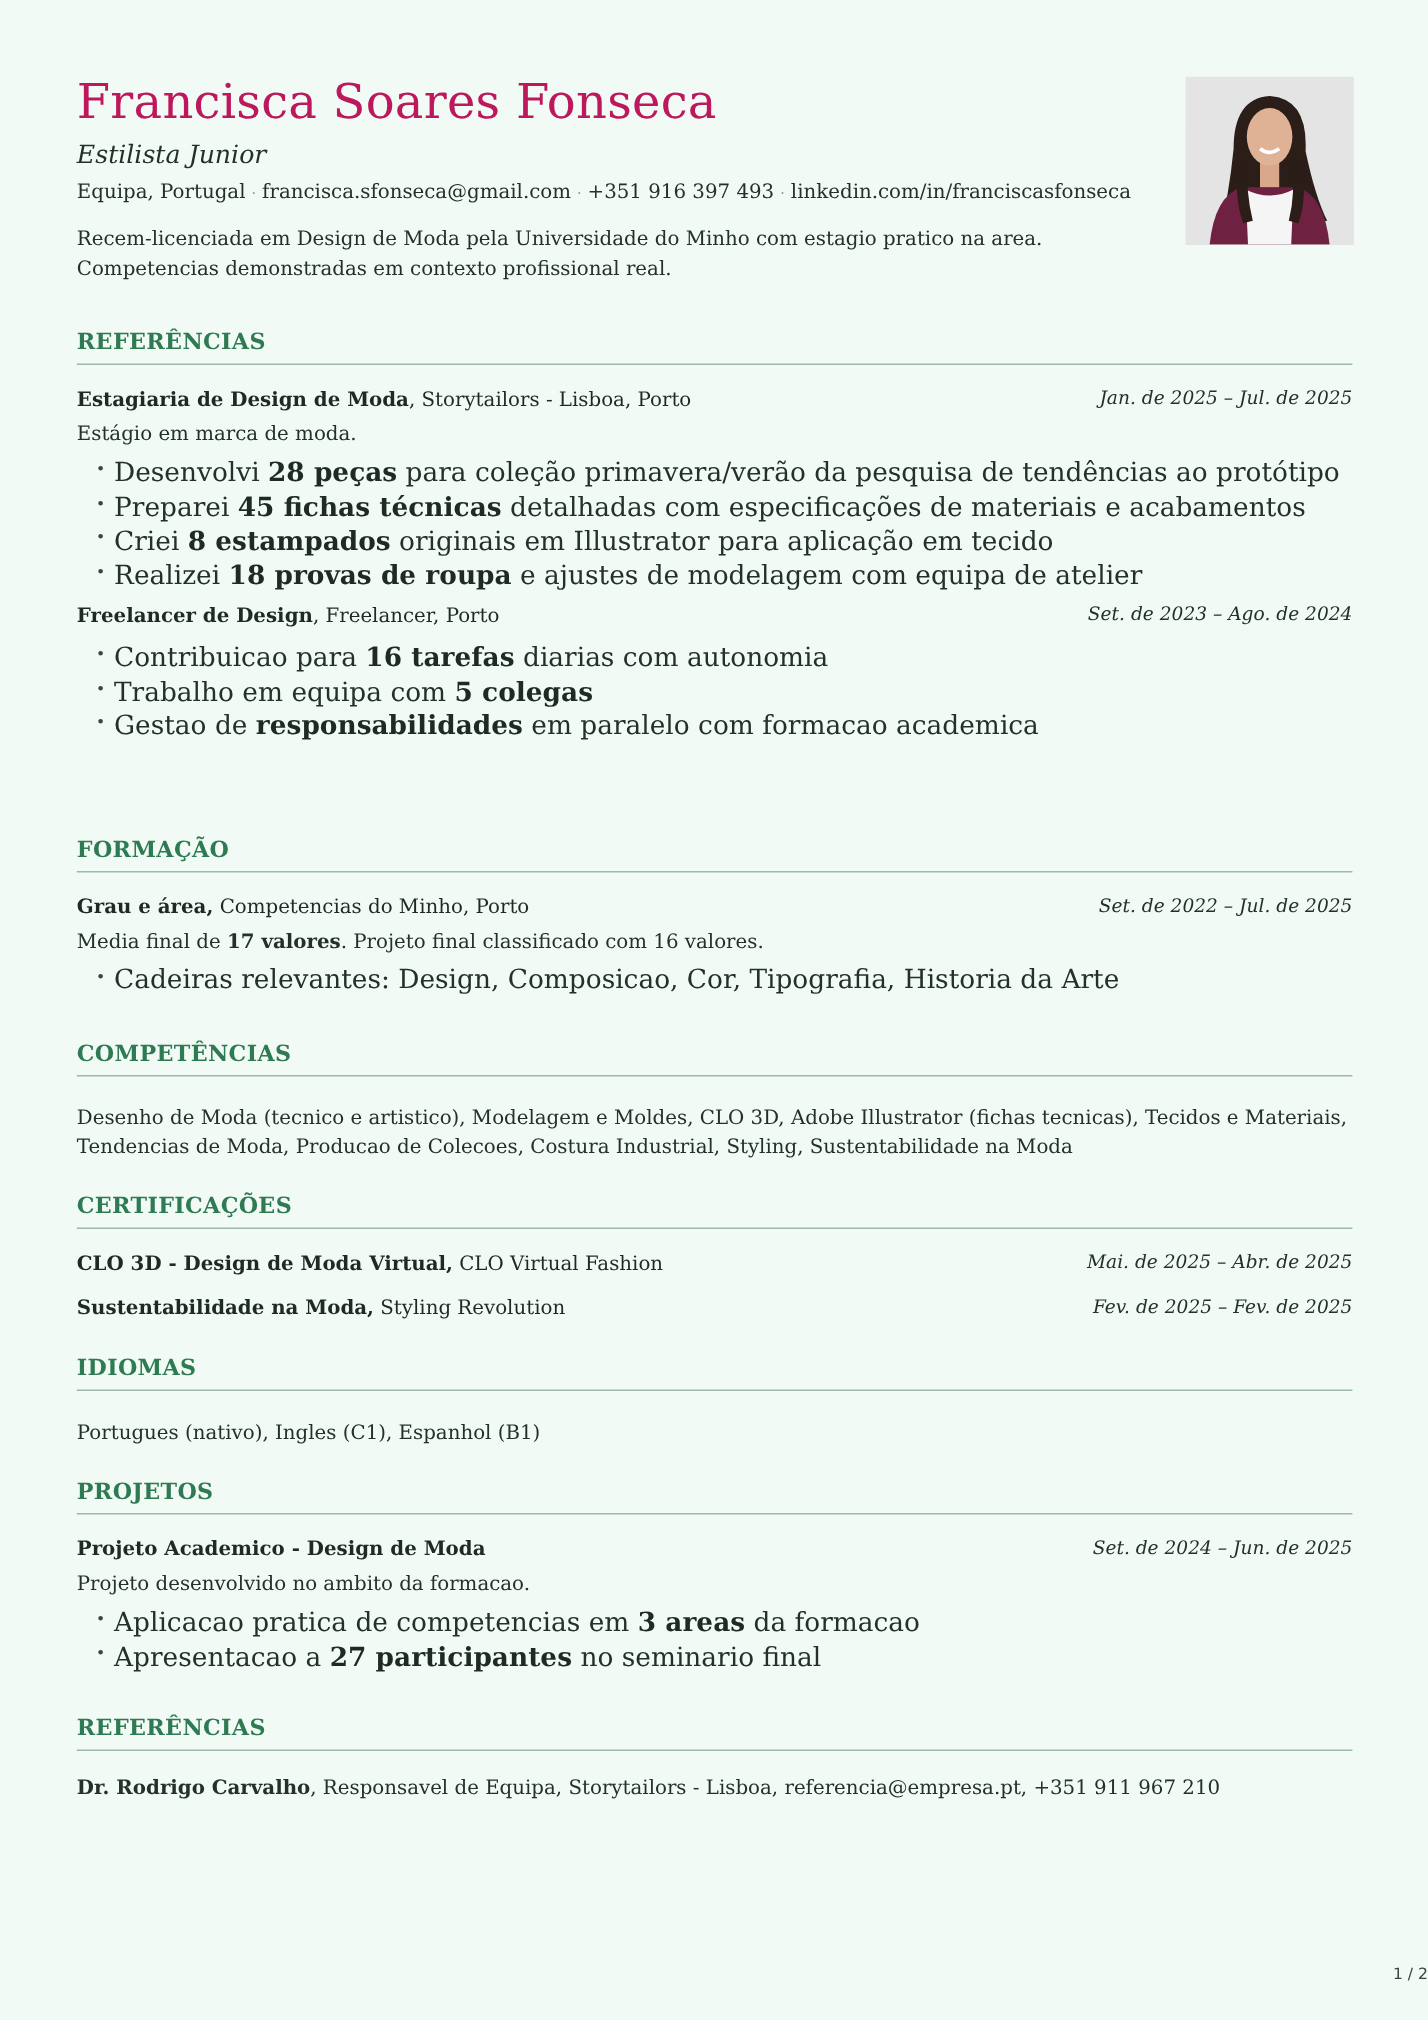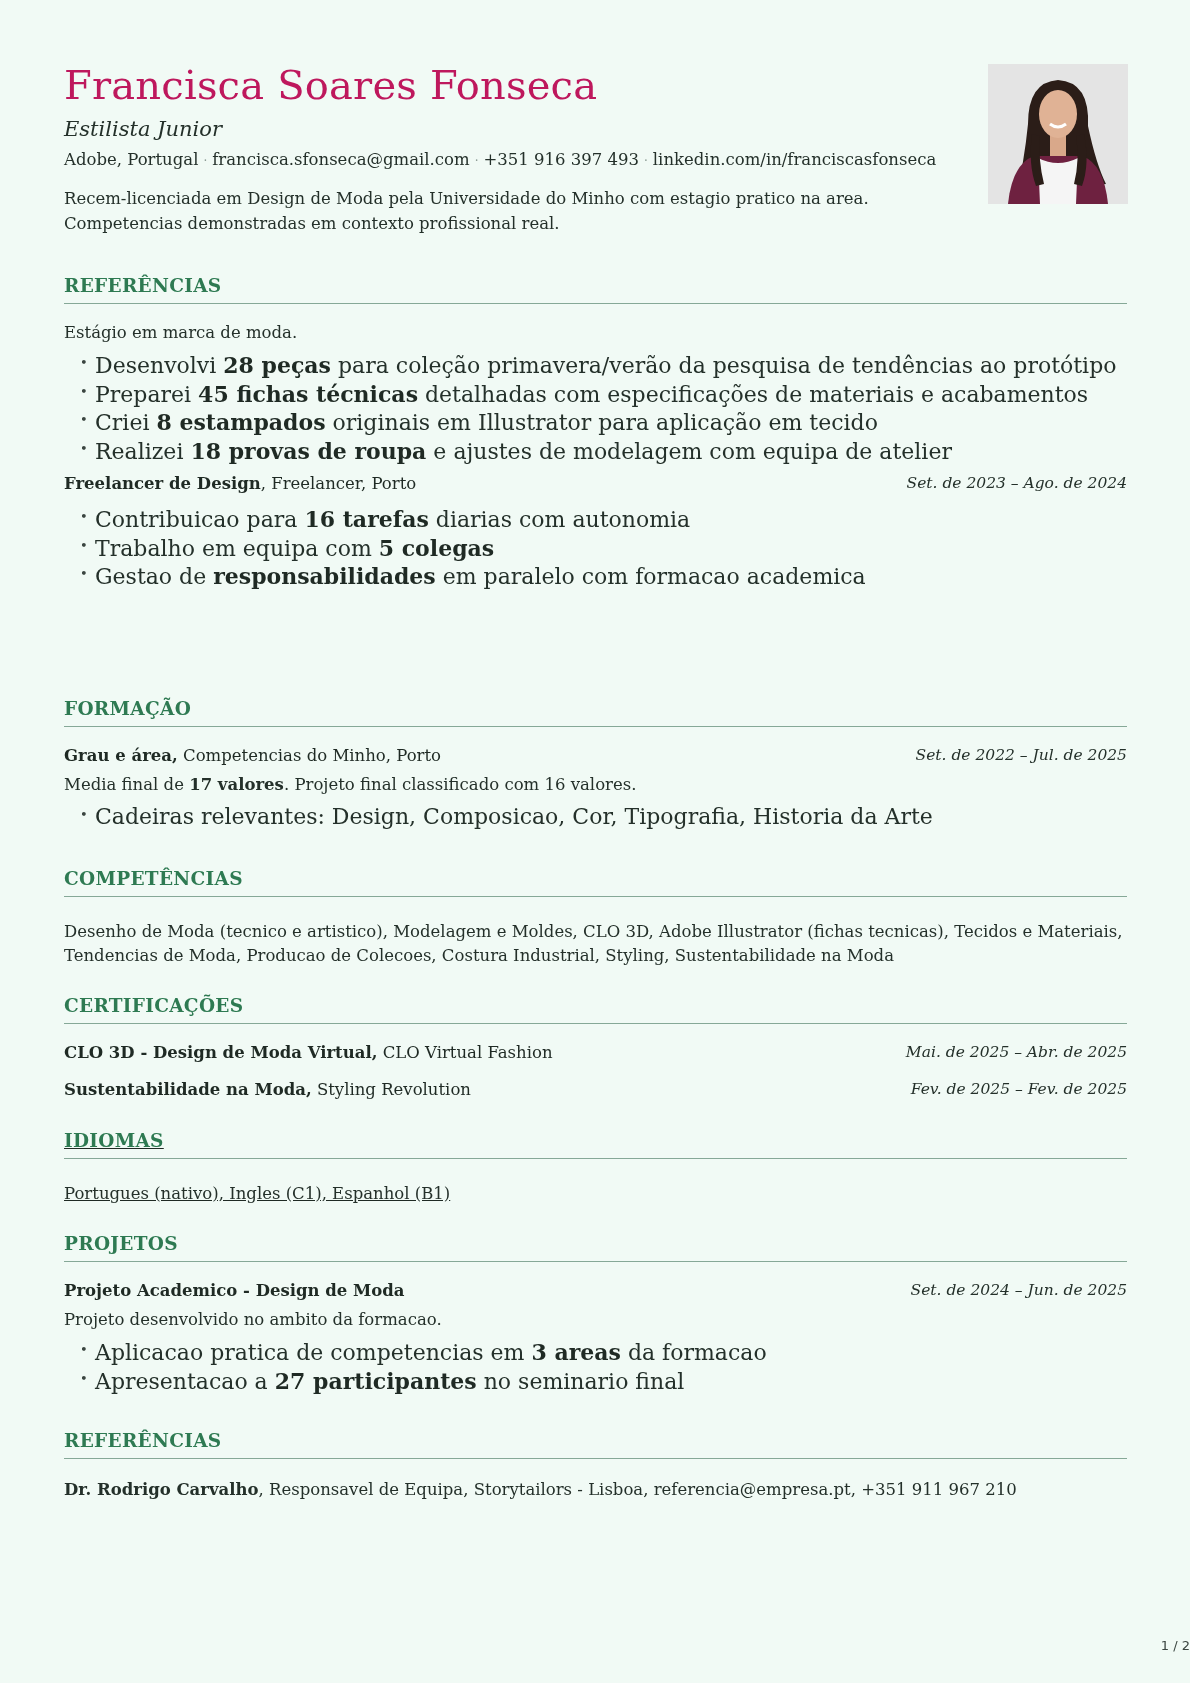--- a/index.html
+++ b/index.html
@@ -61,21 +61,21 @@
 </style>
 </head>
 <body>
 
 <div class="page">
 
   <div class="name">Francisca Soares Fonseca</div>
   <div class="role">Estilista Junior</div>
 
   <div class="contact">
-    <span>Adobe, Portugal</span><span class="sep">·</span><span>francisca.sfonseca@gmail.com</span><span class="sep">·</span><span>+351 916 397 493</span><span class="sep">·</span><span>linkedin.com/in/franciscasfonseca</span>
+    <span>Equipa, Portugal</span><span class="sep">·</span><span>francisca.sfonseca@gmail.com</span><span class="sep">·</span><span>+351 916 397 493</span><span class="sep">·</span><span>linkedin.com/in/franciscasfonseca</span>
   </div>
 
   <div class="summary">Recem-licenciada em Design de Moda pela Universidade do Minho com estagio pratico na area. Competencias demonstradas em contexto profissional real.</div>
 
   <div class="photo">
     <svg width="140" height="140" viewBox="0 0 140 140">
       <rect width="140" height="140" fill="#e4e4e4"></rect>
 
       <path d="M40 60 Q40 18 70 16 Q102 18 100 62 Q108 100 118 120 L28 130 Q36 100 40 60 Z" fill="#2b1d18"></path>
 
@@ -91,20 +91,24 @@
 
       <path d="M44 70 Q40 100 48 122 L56 120 Q50 96 52 72 Z" fill="#2b1d18"></path>
       <path d="M96 70 Q102 100 94 122 L86 120 Q92 96 88 72 Z" fill="#2b1d18"></path>
     </svg>
   </div>
 
   <div class="section" style="top:275px;">
     <div class="sec-title">REFERÊNCIAS</div>
 
     <div style="margin-top:19px;">
+      <div class="entry-head">
+        <b>Estagiaria de Design de Moda</b><span>, Storytailors - Lisboa, Porto</span>
+        <span class="date">Jan. de 2025 – Jul. de 2025</span>
+      </div>
       <div class="desc">Estágio em marca de moda.</div>
       <ul class="bullets">
         <li><span>Desenvolvi </span><b>28 peças</b><span> para coleção primavera/verão da pesquisa de tendências ao protótipo</span></li>
         <li><span>Preparei </span><b>45 fichas técnicas</b><span> detalhadas com especificações de materiais e acabamentos</span></li>
         <li><span>Criei </span><b>8 estampados</b><span> originais em Illustrator para aplicação em tecido</span></li>
         <li><span>Realizei </span><b>18 provas de roupa</b><span> e ajustes de modelagem com equipa de atelier</span></li>
       </ul>
     </div>
 
     <div style="margin-top:8px;">
@@ -148,21 +152,21 @@
       </div>
     </div>
     <div style="margin-top:15px;">
       <div class="entry-head">
         <b>Sustentabilidade na Moda,</b><span> Styling Revolution</span>
         <span class="date">Fev. de 2025 – Fev. de 2025</span>
       </div>
     </div>
   </div>
 
-  <div class="section" style="top:1130px;text-decoration:underline;">
+  <div class="section" style="top:1130px;">
     <div class="sec-title">IDIOMAS</div>
     <div class="plain" style="margin-top:23px;">Portugues (nativo), Ingles (C1), Espanhol (B1)</div>
   </div>
 
   <div class="section" style="top:1233px;">
     <div class="sec-title">PROJETOS</div>
     <div style="margin-top:19px;">
       <div class="entry-head">
         <b>Projeto Academico - Design de Moda</b>
         <span class="date">Set. de 2024 – Jun. de 2025</span>

